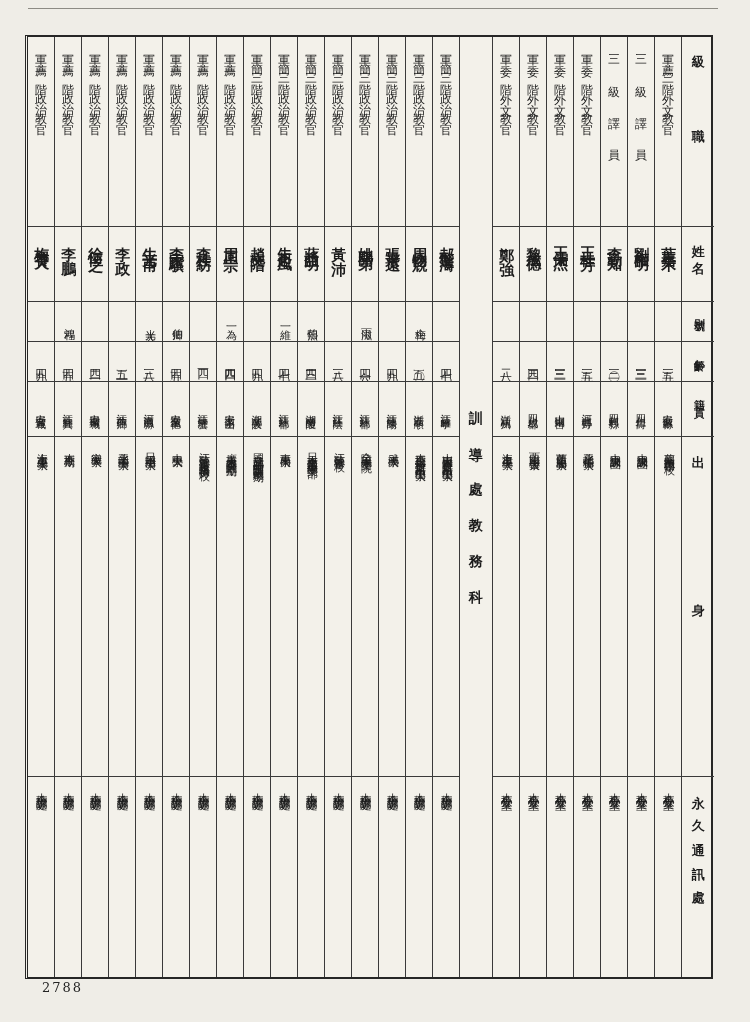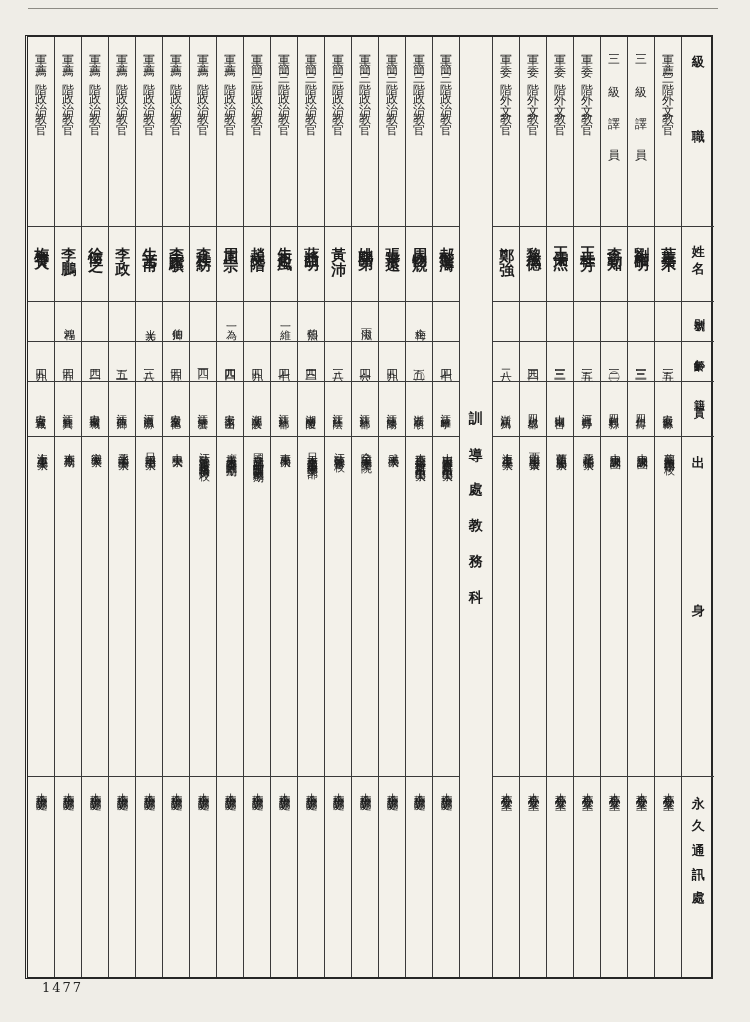--- a/index.html
+++ b/index.html
@@ -604,13 +604,13 @@
       </div>
     <div class="cell" style="height:340px">
         <span class="vtext spread" style="font-size: 13px; letter-spacing: 148.5px; padding-top: 8px;">出身</span>
       </div>
     <div class="cell" style="height:200px">
         <span class="vtext spread" style="font-size: 13px; letter-spacing: 23.8px; padding-top: 8px;">永久通訊處</span>
       </div>
   </div>
 </div>
 
-<div class="page-number">1477</div>
+<div class="page-number">2788</div>
 
 </body></html>

